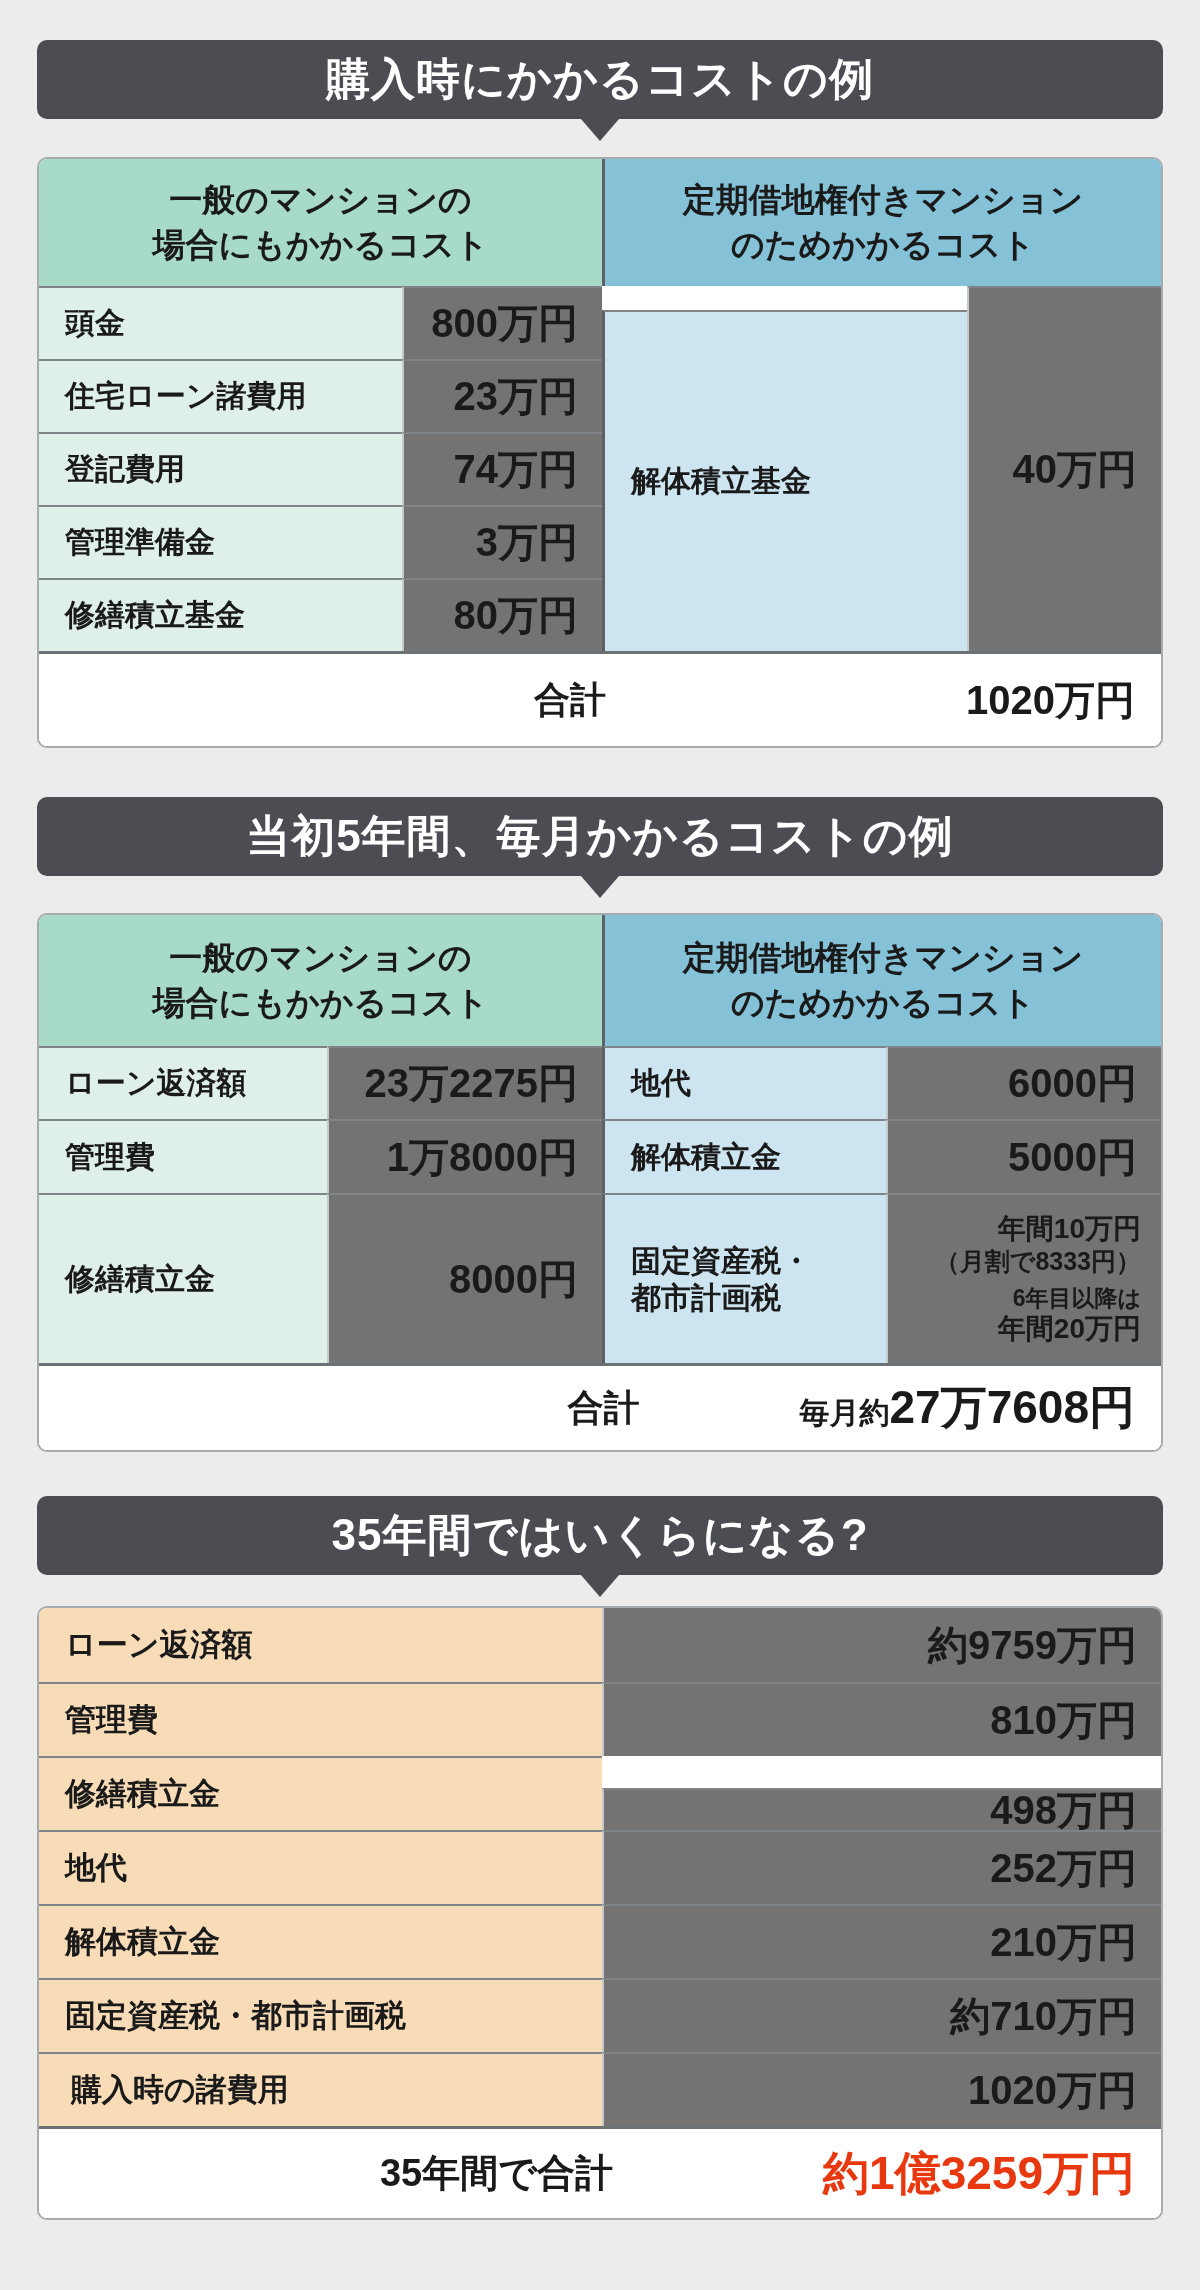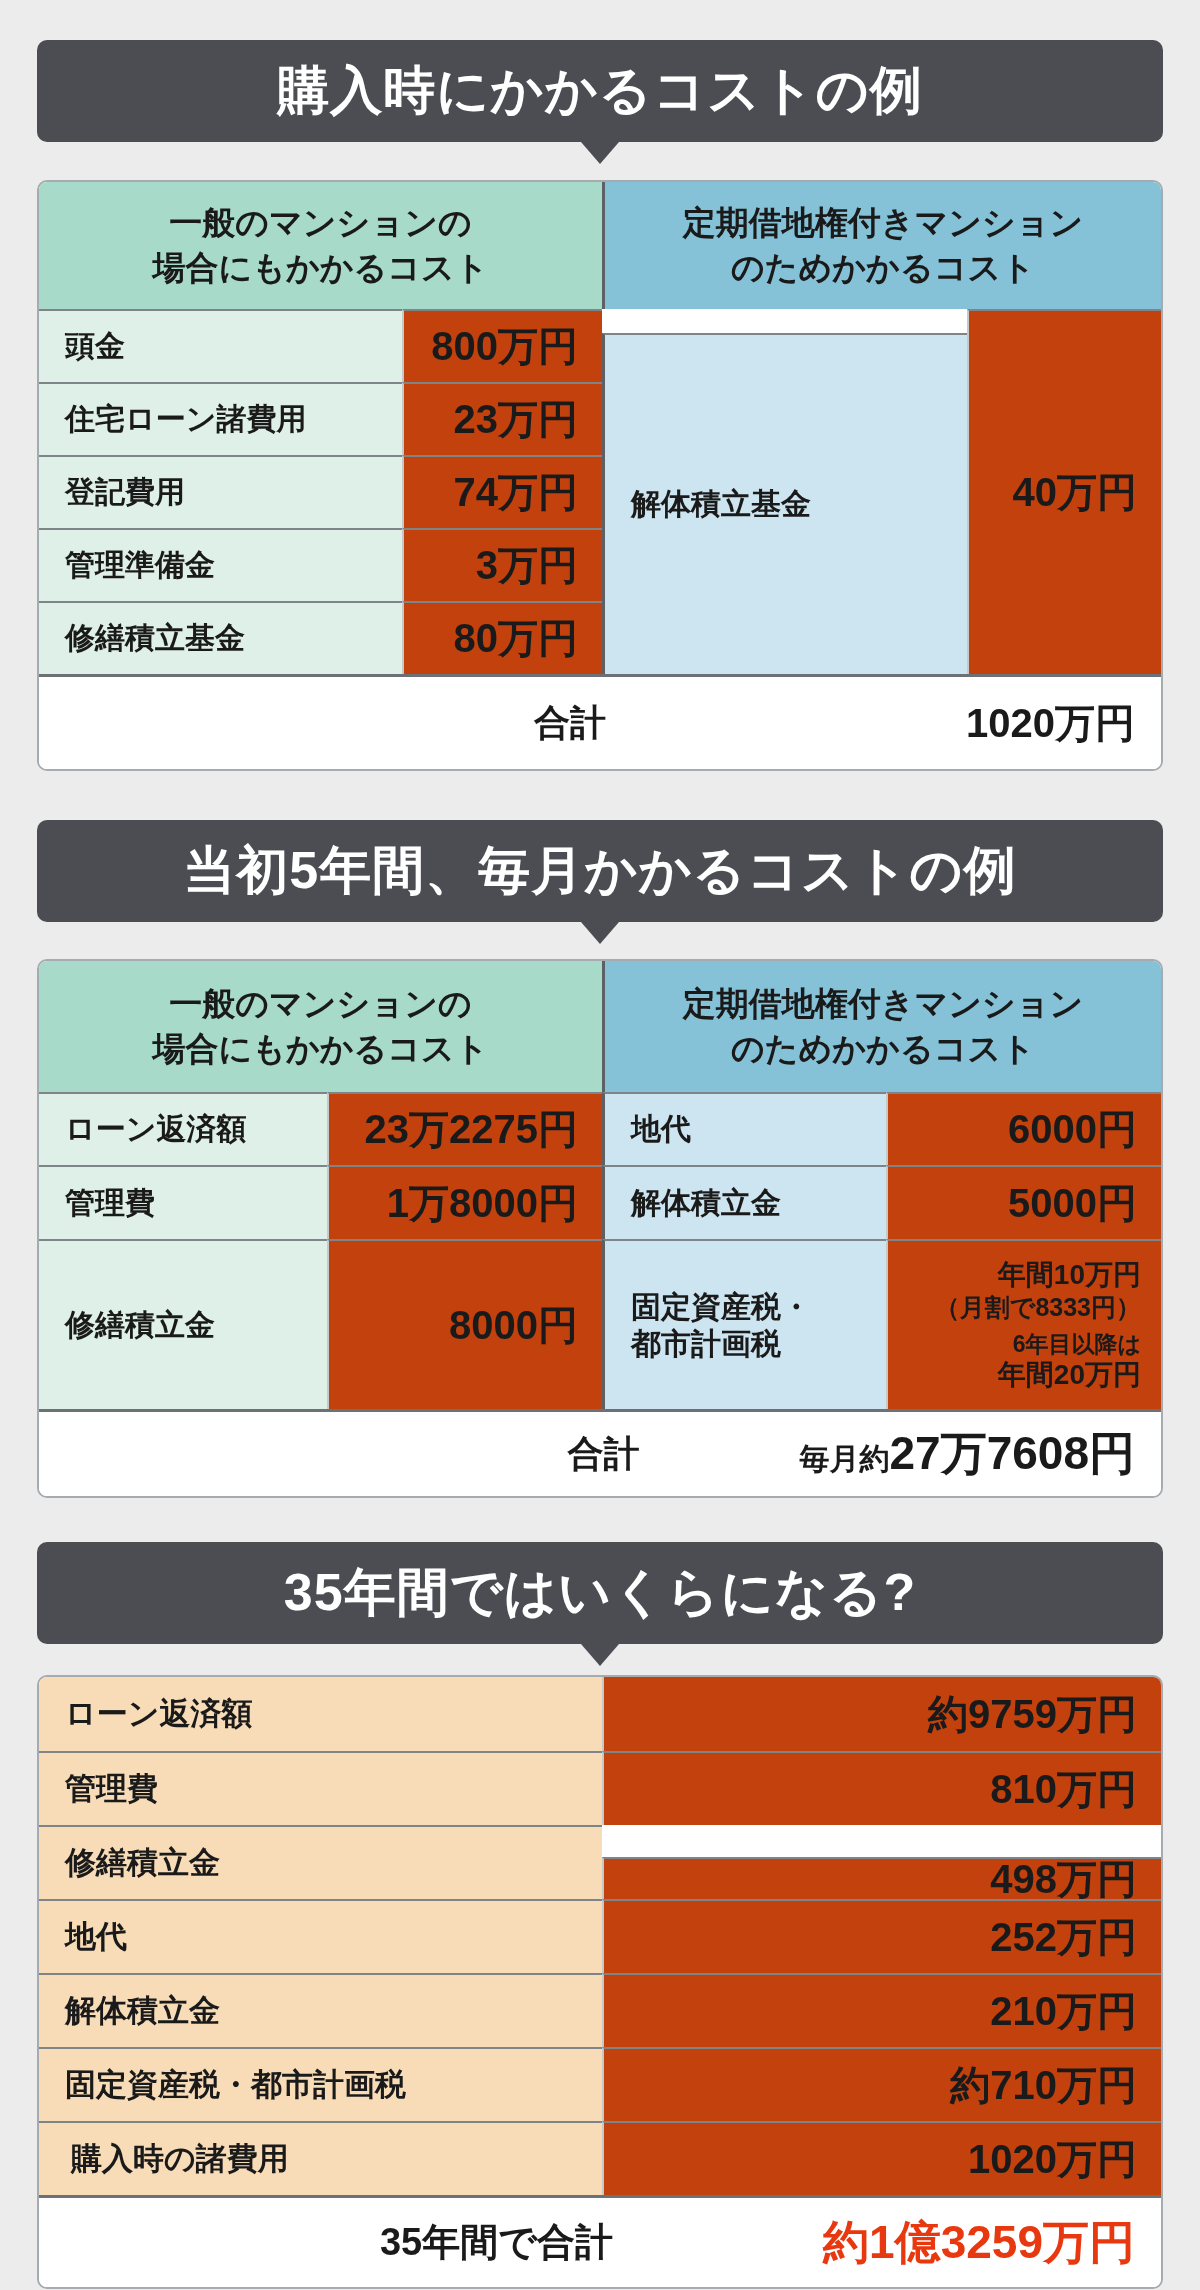--- a/index.html
+++ b/index.html
@@ -19,24 +19,24 @@
   *{margin:0;padding:0;box-sizing:border-box;}
   html,body{background:var(--bg);}
   body{
     width:1200px;height:2290px;
     font-family:"Liberation Sans","DejaVu Sans",sans-serif;
     font-weight:700;color:#1a1a1a;
     padding-top:40px;overflow:hidden;
   }
   
   .band{
-    position:relative;margin:0 37px;height:102px;
+    position:relative;margin:0 37px;height:79px;
     background:var(--dark);border-radius:10px;
     display:flex;align-items:center;justify-content:center;
-    color:#fff;font-size:52px;letter-spacing:1px;
+    color:#fff;font-size:44px;letter-spacing:1px;
   }
   .notch{
     position:absolute;top:100%;left:50%;transform:translateX(-50%);
     width:0;height:0;border-style:solid;
     border-width:22px 19px 0 19px;
     border-color:var(--dark) transparent transparent transparent;
   }
   
   .tbl{
     margin:0 37px;background:#fff;border:2px solid var(--outer);
@@ -56,21 +56,21 @@
     font-size:33px;line-height:1.34;text-align:center;
   }
   .thead.g{background:var(--green-h);}
   .thead.b{background:var(--blue-h);border-left:3px solid var(--midsep);}
 
   .cell{display:flex;align-items:center;}
   .lbl{padding-left:26px;font-size:30px;}
   .lbl.g{background:var(--green-c);}
   .lbl.b{background:var(--blue-c);}
   .lbl.o{background:var(--orange-c);font-size:31px;}
-  .val{justify-content:flex-end;padding-right:24px;font-size:40px;background:#c2410c;text-align:right;}
+  .val{justify-content:flex-end;padding-right:24px;font-size:40px;background:#737373;text-align:right;}
   .sep-top{border-top:2px solid var(--rowsep);}
   .vlight{border-left:2px solid var(--lightsep);}
   .vmid{border-left:3px solid var(--midsep);}
   .col-lbl2{flex-direction:column;align-items:flex-start;justify-content:center;line-height:1.25;}
   .val.multi{flex-direction:column;align-items:flex-end;justify-content:center;line-height:1.22;padding-right:20px;}
   .val.multi .s1{font-size:28px;}
   .val.multi .s2{font-size:25px;}
   .val.multi .s3{font-size:23px;margin-top:8px;}
   .val.multi .s4{font-size:28px;}
 

